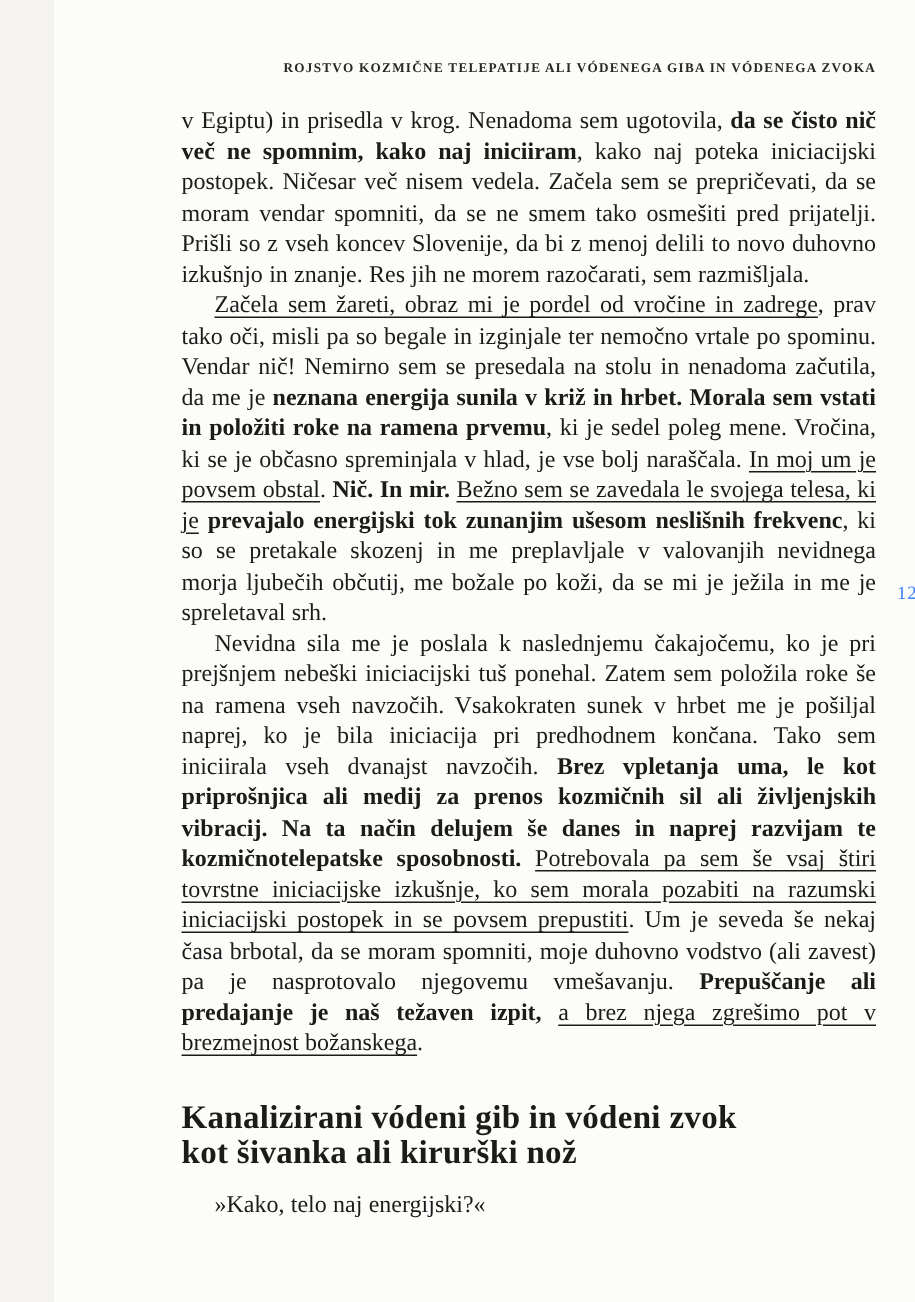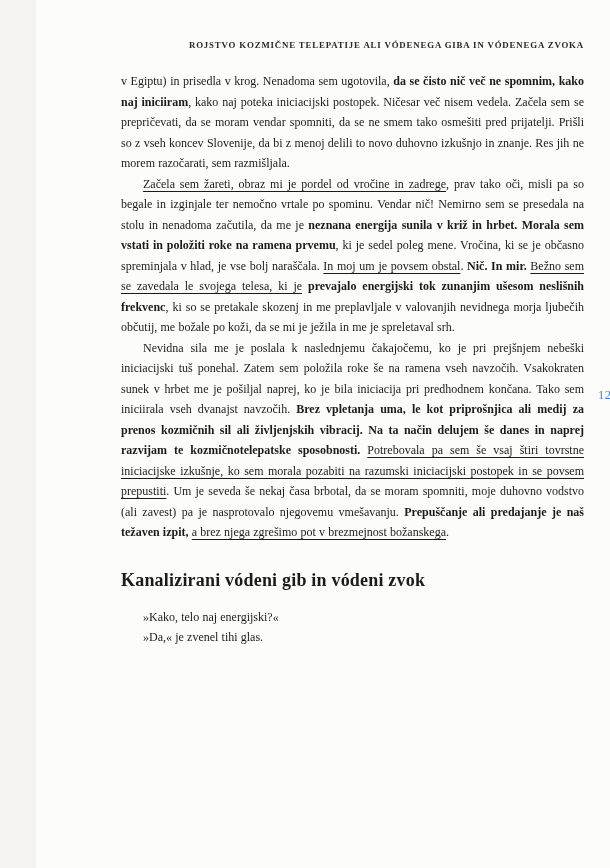--- a/index.html
+++ b/index.html
@@ -38,36 +38,36 @@
     color: #3b82f6;
   }
   .text-column {
     position: absolute;
     left: 85px;
     top: 71px;
     width: 463px;
   }
   .para {
     margin: 0;
-    font-size: 12px;
+    font-size: 16px;
     line-height: 20.5px;
     text-align: justify;
     word-spacing: 0.2px;
   }
   .para.indent { text-indent: 22px; }
   .seg-normal { font-weight: normal; }
   .seg-bold { font-weight: bold; }
   .seg-underline {
     text-decoration: underline;
     text-decoration-thickness: 1px;
     text-underline-offset: 2.5px;
   }
   .section-heading {
     margin: 26px 0 15px 0;
-    font-size: 18px;
+    font-size: 22px;
     line-height: 23px;
     font-weight: bold;
     letter-spacing: 0.2px;
     color: #1c1b19;
   }
   .heading-line { display: block; }
 </style>
 </head>
 <body>
 
@@ -78,20 +78,20 @@
 
   <main class="text-column">
     <section id="paragraphs-top">
         <p class="para"><span class="seg-normal">v Egiptu) in prisedla v krog. Nenadoma sem ugotovila, </span><span class="seg-bold">da se čisto nič več ne spomnim, kako naj iniciiram</span><span class="seg-normal">, kako naj poteka iniciacijski postopek. Ničesar več nisem vedela. Začela sem se prepričevati, da se moram vendar spomniti, da se ne smem tako osmešiti pred prijatelji. Prišli so z vseh koncev Slovenije, da bi z menoj delili to novo duhovno izkušnjo in znanje. Res jih ne morem razočarati, sem razmišljala.</span></p>
         <p class="para indent"><span class="seg-underline">Začela sem žareti, obraz mi je pordel od vročine in zadrege</span><span class="seg-normal">, prav tako oči, misli pa so begale in izginjale ter nemočno vrtale po spominu. Vendar nič! Nemirno sem se presedala na stolu in nenadoma začutila, da me je </span><span class="seg-bold">neznana energija sunila v križ in hrbet. Morala sem vstati in položiti roke na ramena prvemu</span><span class="seg-normal">, ki je sedel poleg mene. Vročina, ki se je občasno spreminjala v hlad, je vse bolj naraščala. </span><span class="seg-underline">In moj um je povsem obstal</span><span class="seg-normal">. </span><span class="seg-bold">Nič. In mir.</span><span class="seg-normal"> </span><span class="seg-underline">Bežno sem se zavedala le svojega telesa, ki je</span><span class="seg-normal"> </span><span class="seg-bold">prevajalo energijski tok zunanjim ušesom neslišnih frekvenc</span><span class="seg-normal">, ki so se pretakale skozenj in me preplavljale v valovanjih nevidnega morja ljubečih občutij, me božale po koži, da se mi je ježila in me je spreletaval srh.</span></p>
         <p class="para indent"><span class="seg-normal">Nevidna sila me je poslala k naslednjemu čakajočemu, ko je pri prejšnjem nebeški iniciacijski tuš ponehal. Zatem sem položila roke še na ramena vseh navzočih. Vsakokraten sunek v hrbet me je pošiljal naprej, ko je bila iniciacija pri predhodnem končana. Tako sem iniciirala vseh dvanajst navzočih. </span><span class="seg-bold">Brez vpletanja uma, le kot priprošnjica ali medij za prenos kozmičnih sil ali življenjskih vibracij. Na ta način delujem še danes in naprej razvijam te kozmičnotelepatske sposobnosti. </span><span class="seg-underline">Potrebovala pa sem še vsaj štiri tovrstne iniciacijske izkušnje, ko sem morala pozabiti na razumski iniciacijski postopek in se povsem prepustiti</span><span class="seg-normal">. Um je seveda še nekaj časa brbotal, da se moram spomniti, moje duhovno vodstvo (ali zavest) pa je nasprotovalo njegovemu vmešavanju. </span><span class="seg-bold">Prepuščanje ali predajanje je naš težaven izpit,</span><span class="seg-normal"> </span><span class="seg-underline">a brez njega zgrešimo pot v brezmejnost božanskega</span><span class="seg-normal">.</span></p>
       </section>
 
     <h2 class="section-heading">
       <span class="heading-line">Kanalizirani vódeni gib in vódeni zvok</span>
+      <span class="heading-line">kot šivanka ali kirurški nož</span>
     </h2>
 
     <section id="paragraphs-bottom">
         <p class="para indent"><span class="seg-normal">»Kako, telo naj energijski?«</span></p>
-        <p class="para indent"><span class="seg-normal">»Da,« je zvenel tihi glas.</span></p>
       </section>
   </main>
 </div>
 
 </body></html>

